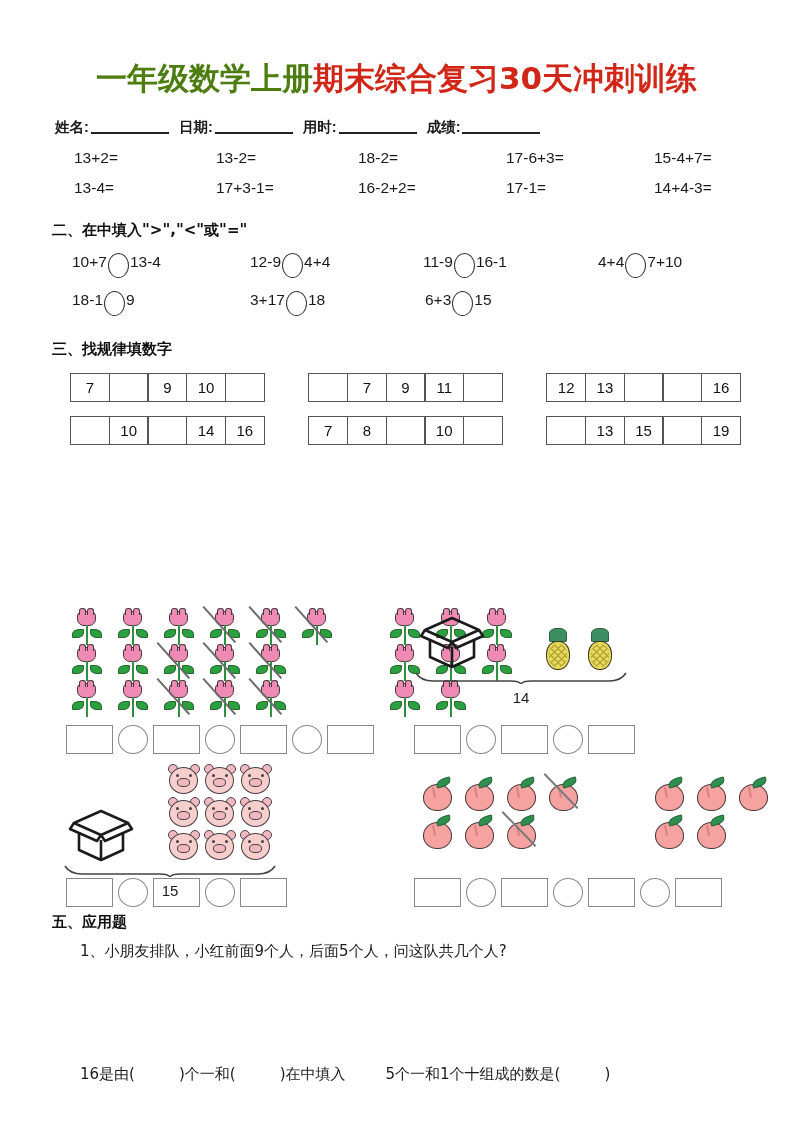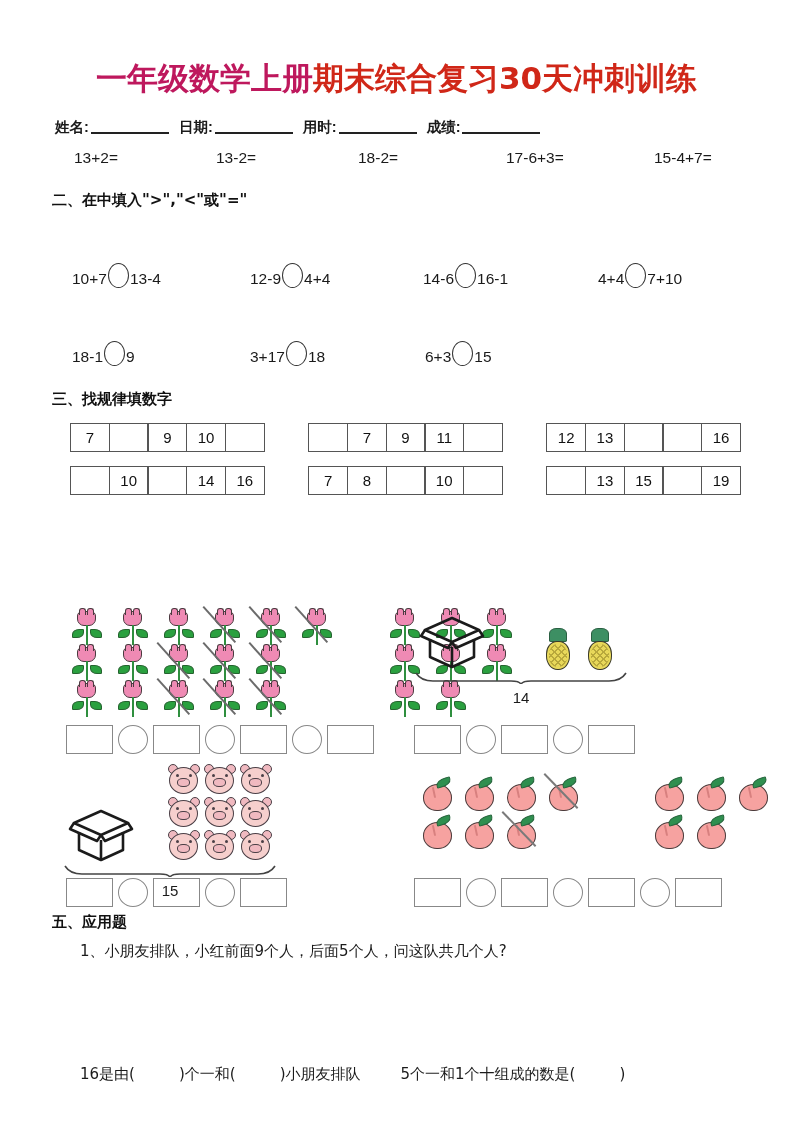--- a/index.html
+++ b/index.html
@@ -15,21 +15,21 @@
   
   .title {
     text-align: center;
     margin-top: 58px;
     font-size: 31px;
     font-weight: bold;
     letter-spacing: 0px;
     white-space: nowrap;
     font-family: "DejaVu Sans", "Liberation Sans", sans-serif;
   }
-  .title .t-black { color: #be185d; }
+  .title .t-black { color: #4d7c0f; }
   .title .t-red { color: #d02718; }
 
   
   .info-line {
     margin-top: 18px;
     text-align: left;
     font-size: 14.5px;
     white-space: nowrap;
     font-weight: 600;
   }
@@ -64,21 +64,21 @@
   .s1 { margin-top: 8px; }
   .s1 .prob-row { margin-top: 12px; padding-left: 22px; }
   .s1 .c0 { width: 142px; }
   .s1 .c1 { width: 142px; }
   .s1 .c2 { width: 148px; }
   .s1 .c3 { width: 148px; }
   .s1 .c4 { width: auto; }
 
   .s2 { margin-top: 24px; }
   .s2 .prob-row { margin-top: 13px; padding-left: 20px; }
-  .s2 .cmp { display: flex; align-items: flex-end; margin-top: 40px; }
+  .s2 .cmp { display: flex; align-items: flex-start; }
   .s2 .c0 { width: 178px; }
   .s2 .c1 { width: 173px; }
   .s2 .c2 { width: 175px; }
   .s2 .c3 { width: auto; }
   .circle-blank {
     display: inline-block;
     width: 21px; height: 25px;
     border: 1.4px solid #333;
     border-radius: 50%;
     margin: 0 1px;
@@ -308,37 +308,44 @@
   </div>
 
   <div class="s1">
     <div class="prob-row">
       <div class="cell c0">13+2=</div>
       <div class="cell c1">13-2=</div>
       <div class="cell c2">18-2=</div>
       <div class="cell c3">17-6+3=</div>
       <div class="cell c4">15-4+7=</div>
     </div>
+    <div class="prob-row">
+      <div class="cell c0">13-4=</div>
+      <div class="cell c1">17+3-1=</div>
+      <div class="cell c2">16-2+2=</div>
+      <div class="cell c3">17-1=</div>
+      <div class="cell c4">14+4-3=</div>
+    </div>
   </div>
 
   <div class="s2">
     <div class="sec-head">二、在中填入"&gt;","&lt;"或"="</div>
     <div class="prob-row">
       <div class="cell c0 cmp">
           <span>10+7</span>
           <span class="circle-blank"></span>
           <span>13-4</span>
         </div>
       <div class="cell c1 cmp">
           <span>12-9</span>
           <span class="circle-blank"></span>
           <span>4+4</span>
         </div>
       <div class="cell c2 cmp">
-          <span>14-6</span>
+          <span>11-9</span>
           <span class="circle-blank"></span>
           <span>16-1</span>
         </div>
       <div class="cell c3 cmp">
           <span>4+4</span>
           <span class="circle-blank"></span>
           <span>7+10</span>
         </div>
     </div>
     <div class="prob-row">
@@ -877,21 +884,21 @@
     <div class="ans-ci"></div>
     <div class="ans-sq"></div>
   </div>
 
   <div class="abs" style="left:52px; top:855px;">
     <div class="sec-head">五、应用题</div>
     <div class="q-text">1、小朋友排队，小红前面9个人，后面5个人，问这队共几个人?</div>
   </div>
 
   <div class="s6">
-    <div class="fill-line"><span>16是由(</span><span class="gapper"></span><span>)个一和(</span><span class="gapper"></span><span>)小朋友排队</span><span style="display:inline-block;width:40px;"></span><span>5个一和1个十组成的数是(</span><span class="gapper"></span><span>)</span></div>
+    <div class="fill-line"><span>16是由(</span><span class="gapper"></span><span>)个一和(</span><span class="gapper"></span><span>)在中填入</span><span style="display:inline-block;width:40px;"></span><span>5个一和1个十组成的数是(</span><span class="gapper"></span><span>)</span></div>
   </div>
 
   <div class="footer">
     
     
   </div>
 
 </div>
 
 </body></html>

